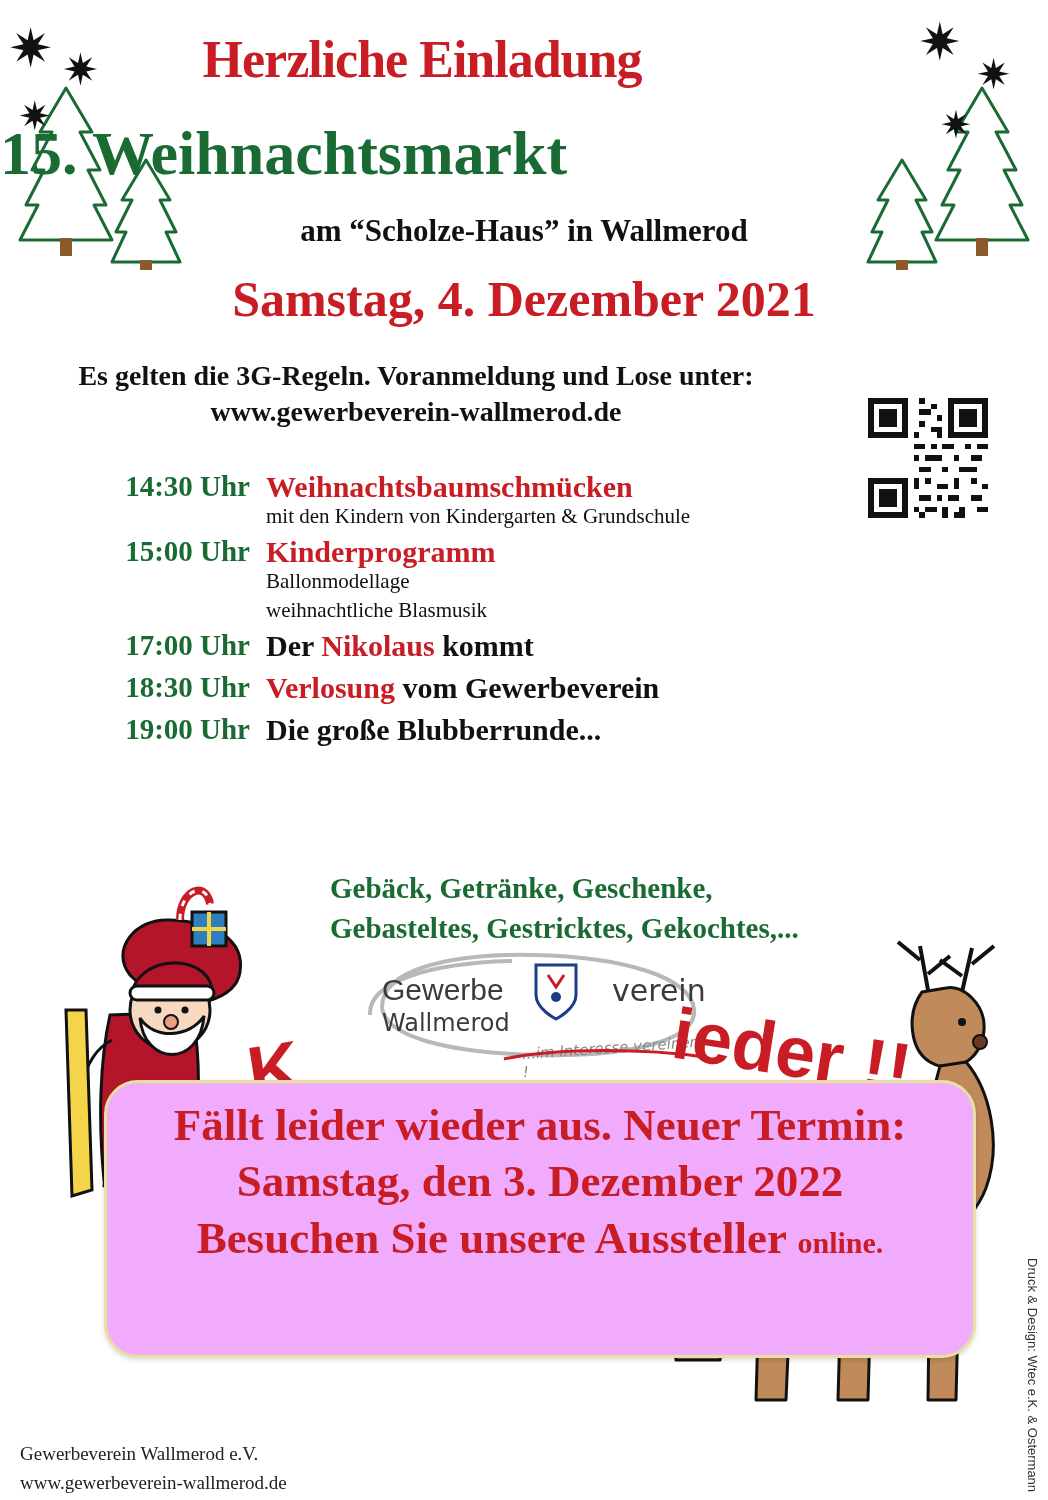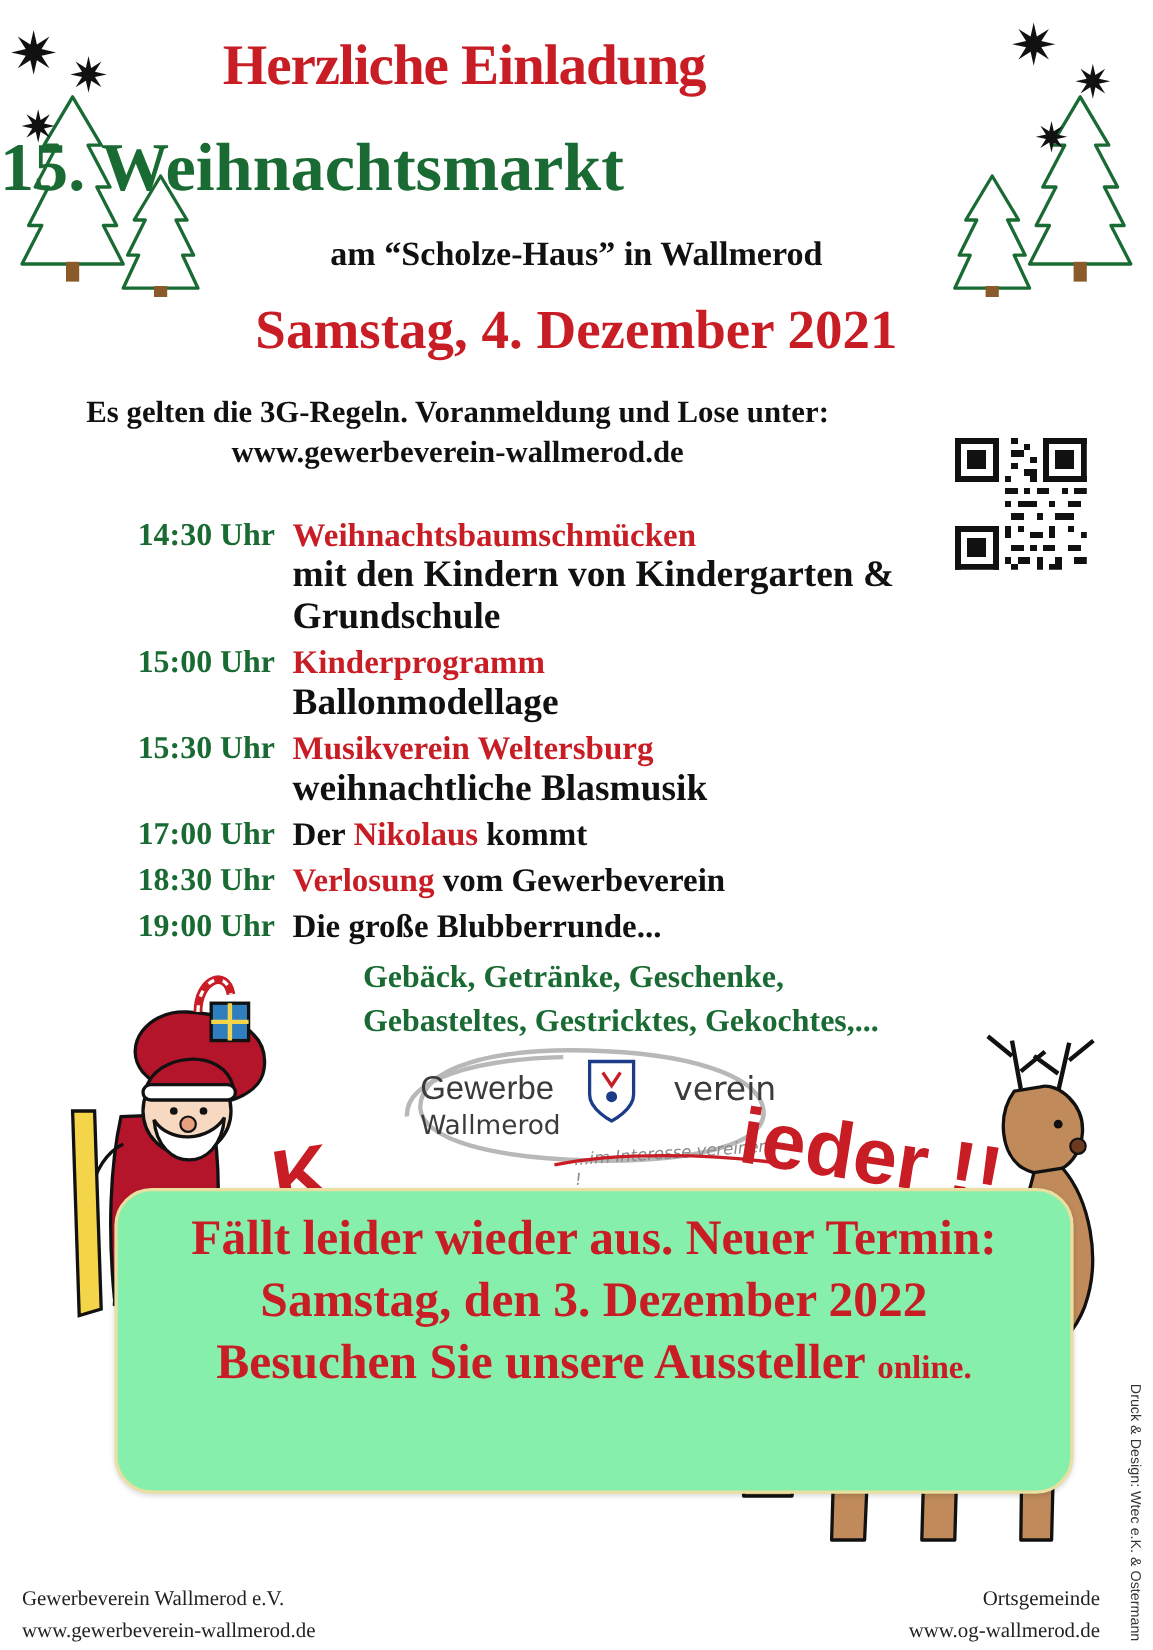--- a/index.html
+++ b/index.html
@@ -122,22 +122,22 @@
   }
   .ptitle.dark {
     color: #111;
     font-weight: bold;
   }
   .ptitle .redword {
     color: #c81d25;
   }
   .psub {
     margin-left: 188px;
-    font-size: 34px;
-    font-weight: bold;
+    font-size: 21px;
+    font-weight: normal;
     color: #111;
     margin-top: -2px;
     margin-bottom: 6px;
   }
 
   
   .goods {
     position: absolute;
     top: 868px;
     left: 330px;
@@ -217,21 +217,21 @@
     transform: rotate(9deg);
   }
 
   
   .overlay {
     position: absolute;
     top: 1080px;
     left: 104px;
     width: 872px;
     height: 278px;
-    background: #86efac;
+    background: #f0abfc;
     border: 3px solid #e8dfa0;
     border-radius: 34px;
     box-shadow: 0 2px 5px rgba(0,0,0,0.15);
     text-align: center;
     padding-top: 14px;
     box-sizing: border-box;
   }
   .ov-line {
     font-size: 45px;
     font-weight: bold;
@@ -376,24 +376,20 @@
       <div class="ptitle">Weihnachtsbaumschmücken</div>
     </div>
     <div class="psub">mit den Kindern von Kindergarten &amp; Grundschule</div>
 
     <div class="prow">
       <div class="ptime">15:00 Uhr</div>
       <div class="ptitle">Kinderprogramm</div>
     </div>
     <div class="psub">Ballonmodellage</div>
 
-    <div class="prow">
-      <div class="ptime">15:30 Uhr</div>
-      <div class="ptitle">Musikverein Weltersburg</div>
-    </div>
     <div class="psub">weihnachtliche Blasmusik</div>
 
     <div class="prow" style="margin-bottom:8px;">
       <div class="ptime">17:00 Uhr</div>
       <div class="ptitle dark">Der <span class="redword">Nikolaus</span> kommt</div>
     </div>
 
     <div class="prow" style="margin-bottom:8px;">
       <div class="ptime">18:30 Uhr</div>
       <div class="ptitle dark"><span class="redword">Verlosung</span> vom Gewerbeverein</div>
@@ -486,19 +482,15 @@
   <div class="overlay">
     <div class="ov-line">Fällt leider wieder aus. Neuer Termin:</div>
     <div class="ov-line">Samstag, den 3. Dezember 2022</div>
     <div class="ov-line"><span>Besuchen Sie unsere Aussteller </span><span class="small">online.</span></div>
   </div>
 
   <div class="foot-left">
     <div>Gewerbeverein Wallmerod e.V.</div>
     <div>www.gewerbeverein-wallmerod.de</div>
   </div>
-  <div class="foot-right">
-    <div>Ortsgemeinde</div>
-    <div>www.og-wallmerod.de</div>
-  </div>
   <div class="print-credit">Druck &amp; Design: Wtec e.K. &amp; Ostermann</div>
 
 </div>
 
 </body></html>

